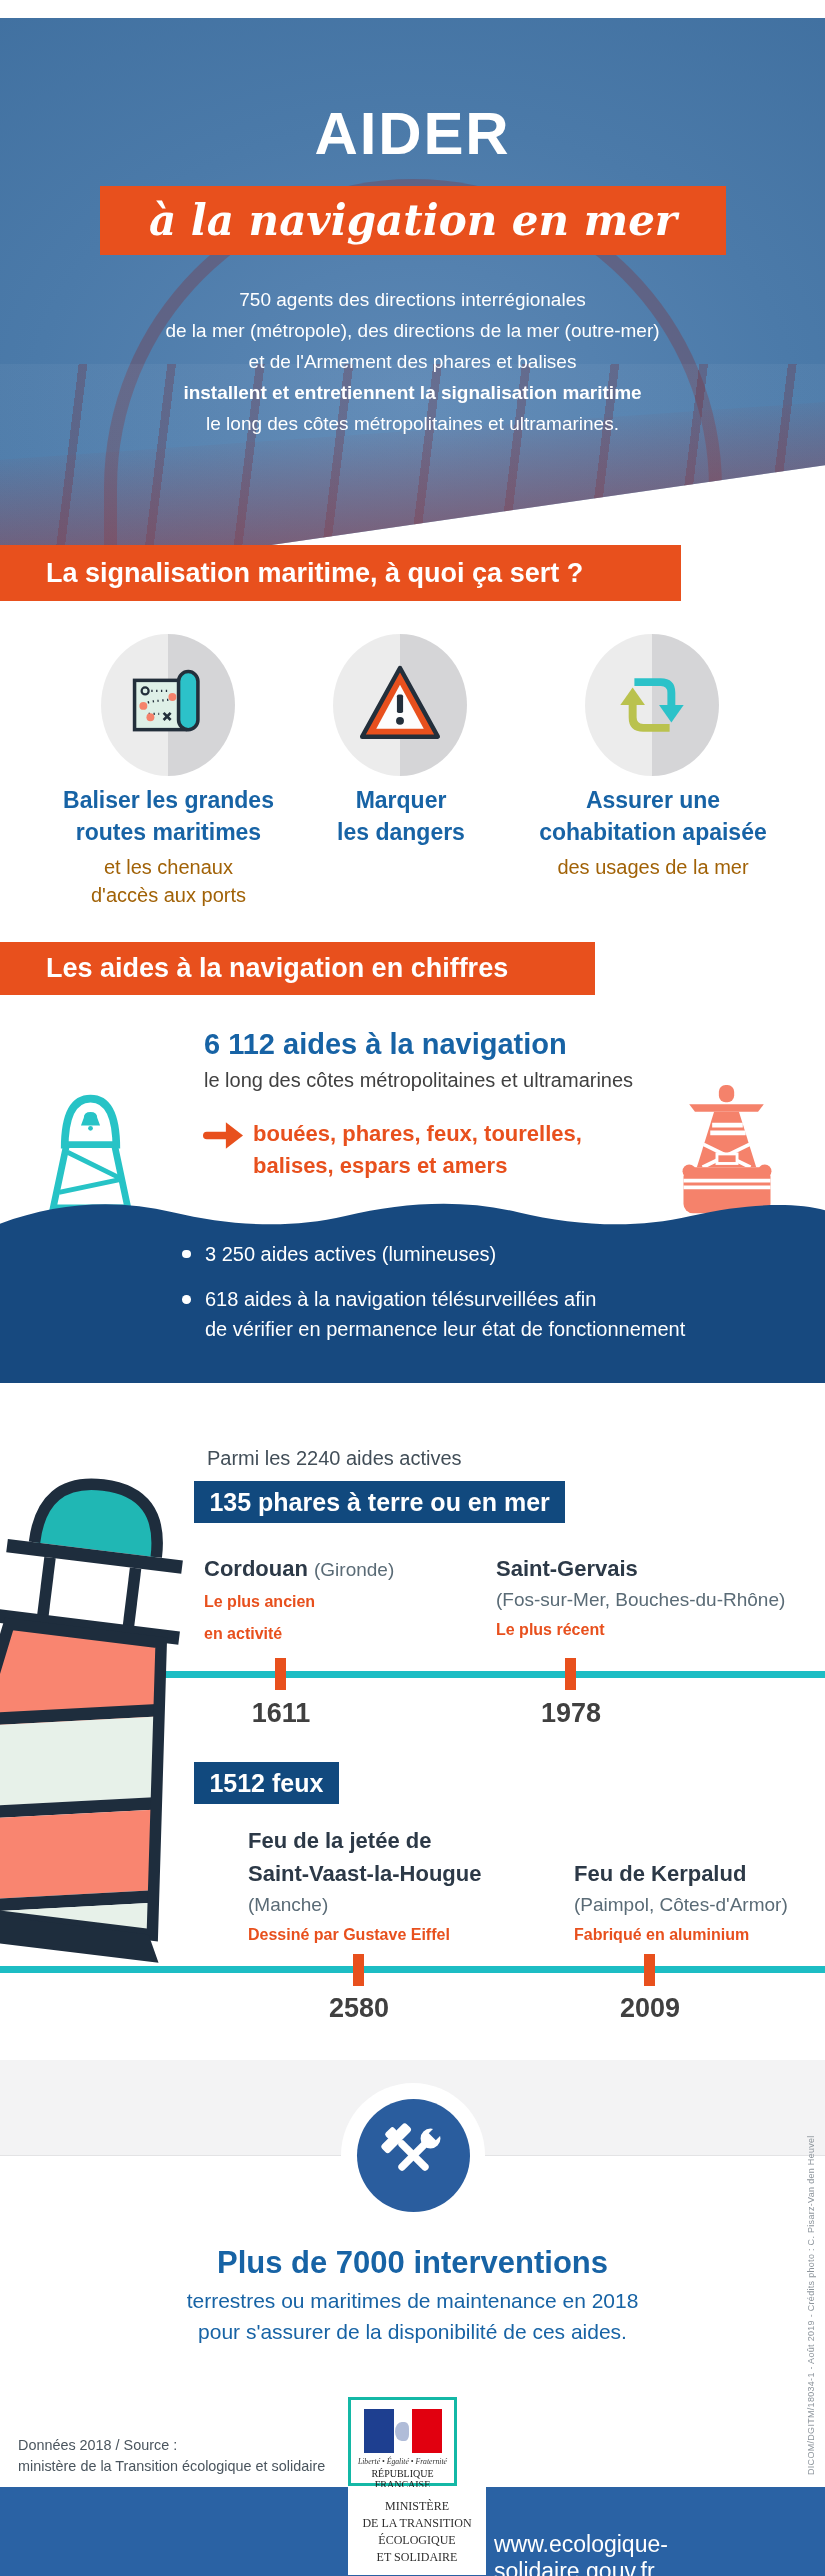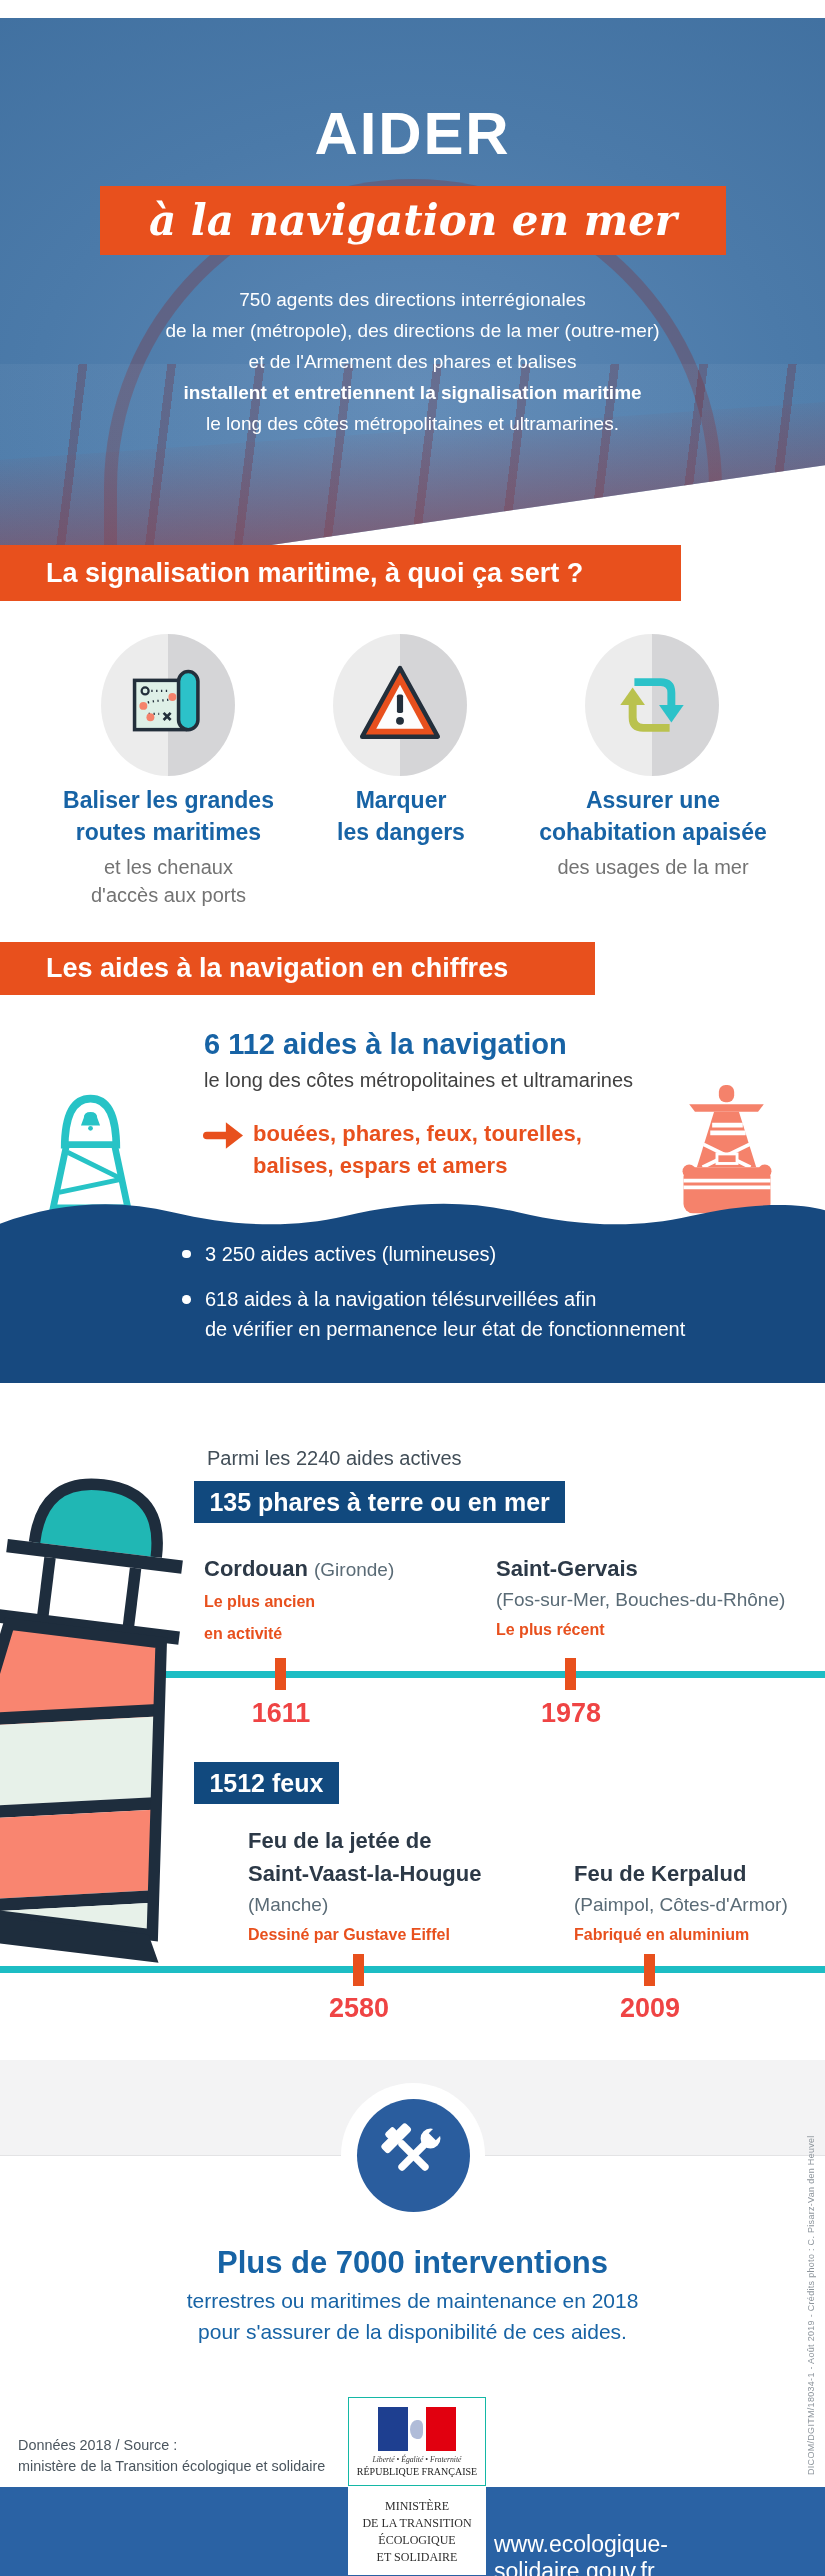--- a/index.html
+++ b/index.html
@@ -39,21 +39,21 @@
                 background: linear-gradient(90deg, #ececec 50%, #d5d5d7 50%);
                 display:flex; align-items:center; justify-content:center; }
   #circ1 { left:101px; top:616px; }
   #circ2 { left:333px; top:616px; }
   #circ3 { left:585px; top:616px; }
   .icon-col { position:absolute; text-align:center; top:766px; }
   #col1 { left:34px;  width:269px; }
   #col2 { left:317px; width:168px; }
   #col3 { left:504px; width:298px; }
   .icon-col .t { color:#1763a5; font-weight:bold; font-size:23px; line-height:32px; }
-  .icon-col .s { color:#737373; font-size:20px; line-height:28px; }
+  .icon-col .s { color:#a16207; font-size:20px; line-height:28px; }
   .icon-col .gap { height:4.8px; }
 
   
   .headline { position:absolute; left:204px; top:1010px; color:#1763a5; font-weight:bold; font-size:29px; }
   .subline  { position:absolute; left:204px; top:1051px; color:#404040; font-size:20px; }
   .arrow-svg { position:absolute; left:203px; top:1104px; }
   .arrow-lines { position:absolute; left:253px; top:1100px; color:#e8501d; font-weight:bold;
                  font-size:22px; line-height:32px; }
   .buoy { position:absolute; }
   #buoy-teal   { left:36px;  top:1067px; }
@@ -78,41 +78,41 @@
   #entry-cordouan { left:204px; top:1534px; }
   #entry-gervais  { left:496px; top:1534px; }
   #entry-jetee    { left:248px; top:1806px; }
   #entry-kerpalud { left:574px; top:1839px; }
   .tl-line { position:absolute; height:6.7px; background:#1dbdc4; }
   #tl-line1 { left:113px; top:1653px; width:712px; }
   #tl-line2 { left:0; top:1948px; width:825px; }
   .tl-tick { position:absolute; width:10.6px; height:32px; background:#e8501d; z-index:2; }
   #tick1611 { left:275px; top:1640px; } #tick1978 { left:565px; top:1640px; }
   #tick1865 { left:353px; top:1936px; } #tick2009 { left:644px; top:1936px; }
-  .tl-year { position:absolute; width:86px; text-align:center; color:#ef4444; font-weight:bold; font-size:27px; }
+  .tl-year { position:absolute; width:86px; text-align:center; color:#404040; font-weight:bold; font-size:27px; }
   #year1611 { left:238px; top:1680px; } #year1978 { left:528px; top:1680px; }
   #year1865 { left:316px; top:1975px; } #year2009 { left:607px; top:1975px; }
 
   
   .gray-band { position:absolute; left:0; top:2042px; width:825px; height:96px;
                background:#f3f3f4; border-bottom:1px solid #e3e3e5; }
   .tools-ring { position:absolute; left:341px; top:2065px; width:144px; height:144px; background:#fff;
                 border-radius:50%; z-index:2; display:flex; align-items:center; justify-content:center; }
   .tools-circle { width:113px; height:113px; background:#2a5d9e; border-radius:50%;
                   display:flex; align-items:center; justify-content:center; }
   .int-title { position:absolute; left:0; top:2227px; width:825px; text-align:center;
                color:#1763a5; font-weight:bold; font-size:31px; }
   .int-line { position:absolute; left:0; width:825px; text-align:center; color:#1763a5; font-size:21px; }
   #int-l1 { top:2271px; } #int-l2 { top:2302px; }
 
   
   .source { position:absolute; left:18px; top:2417px; color:#4a555e; font-size:14.4px; line-height:21px; }
   .blue-bar { position:absolute; left:0; top:2469px; width:825px; height:107px; background:#2a62a4; }
-  .logo-top { position:absolute; left:348px; top:2379px; width:138px; height:89px; background:#fff;
-              border:1px solid #14b8a6; text-align:center; z-index:2; }
+  .logo-top { position:absolute; left:348px; top:2379px; width:109px; height:89px; background:#fff;
+              border:3px solid #14b8a6; text-align:center; z-index:2; }
   .flag { display:flex; justify-content:center; margin-top:8.6px; height:44px; }
   .flag-blue  { width:30px; background:#1e3f90; }
   .flag-white { width:18px; background:#fff; position:relative; }
   .flag-mark  { position:absolute; left:1.9px; top:13.4px; width:13.4px; height:19px;
                 border-radius:60% 40% 40% 60%; background:rgba(30,63,144,0.35); }
   .flag-red   { width:30px; background:#e1000f; }
   .motto { font-family:"Liberation Serif", serif; font-style:italic; font-size:7.7px; color:#333; margin-top:4.8px; }
   .republic { font-family:"Liberation Serif", serif; font-size:10px; color:#1c1c1c; margin-top:1.9px; }
   .logo-bottom { position:absolute; left:348px; top:2469px; width:138px; height:88px; background:#fff;
                  text-align:center; padding-top:10.6px; z-index:2;

